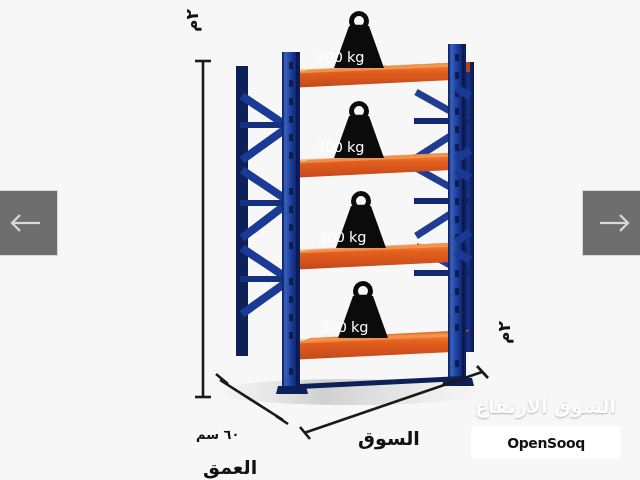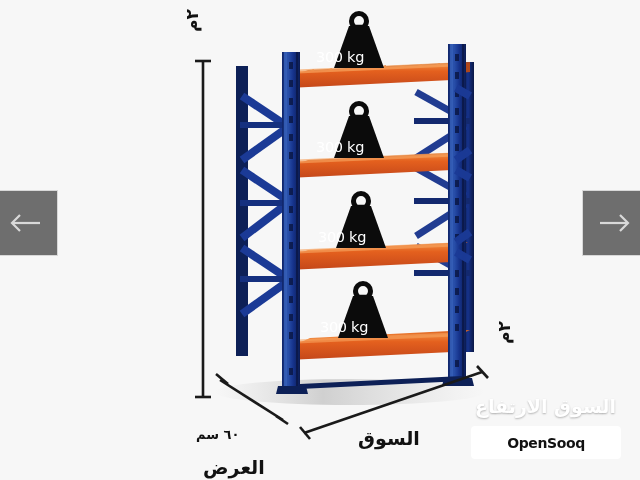--- a/index.html
+++ b/index.html
@@ -331,21 +331,21 @@
       <svg width="86" height="62" viewBox="0 0 86 62">
         <path d="M43 3 a10 10 0 0 1 10 10 a10 10 0 0 1 -3.2 7.3 h-13.6 A10 10 0 0 1 33 13 A10 10 0 0 1 43 3 Z
                  M43 8 a5 5 0 0 0 -5 5 a5 5 0 0 0 1.6 3.7 h6.8 A5 5 0 0 0 48 13 A5 5 0 0 0 43 8 Z" fill="#0b0b0b"></path>
         <path d="M33 18 h20 l15 42 h-50 Z" fill="#0b0b0b"></path>
       </svg>
       <div class="wlabel">300 kg</div>
     </div>
 
     <div class="dim-txt" id="lbl-height-m">٢م</div>
     <div class="dim-txt" id="lbl-depth-val">٦٠ سم</div>
-    <div class="dim-txt" id="lbl-depth">العرض</div>
+    <div class="dim-txt" id="lbl-depth">العمق</div>
     <div class="dim-txt" id="lbl-width">السوق</div>
     <div class="dim-txt" id="lbl-width-m">٢م</div>
 
     <div id="watermark">
       <div id="wm-ar">السوق الارتفاع</div>
       <div id="wm-en-box">
         <span id="wm-en">OpenSooq</span>
       </div>
     </div>
   </div>

